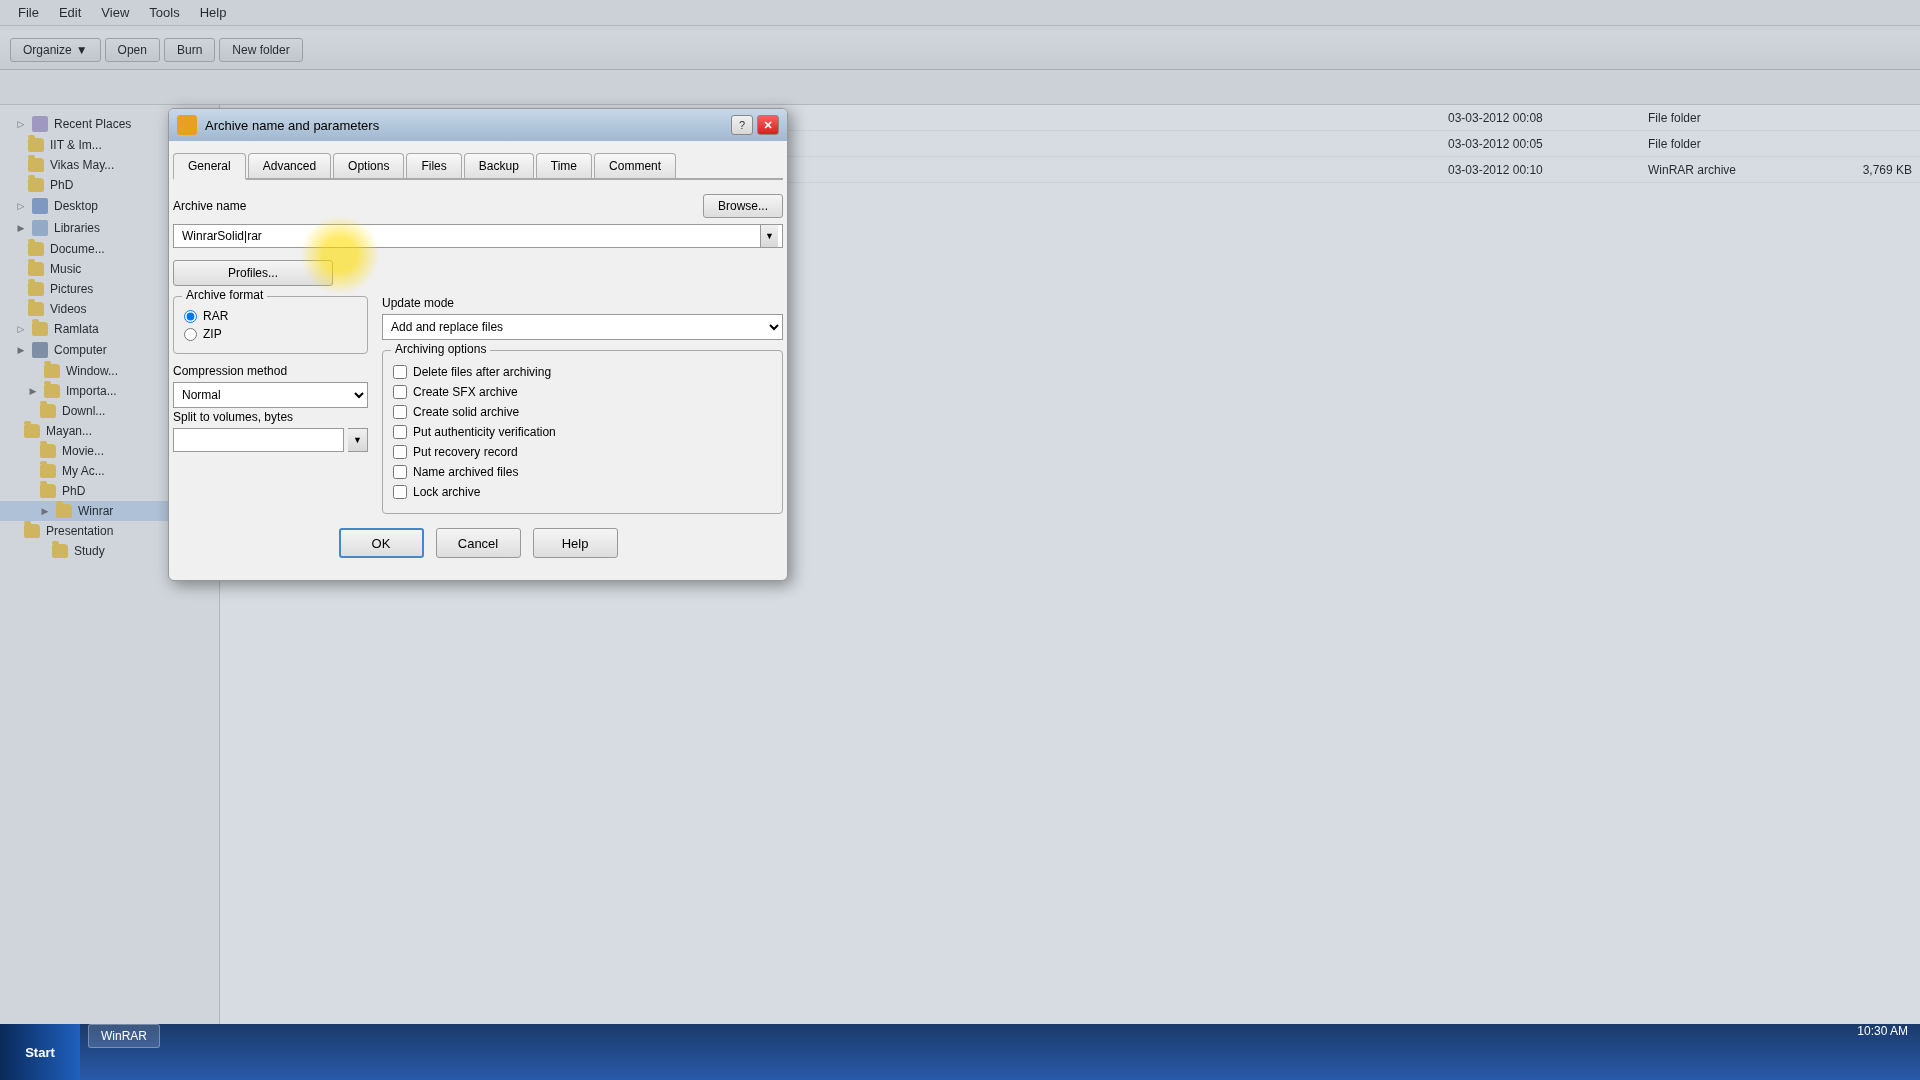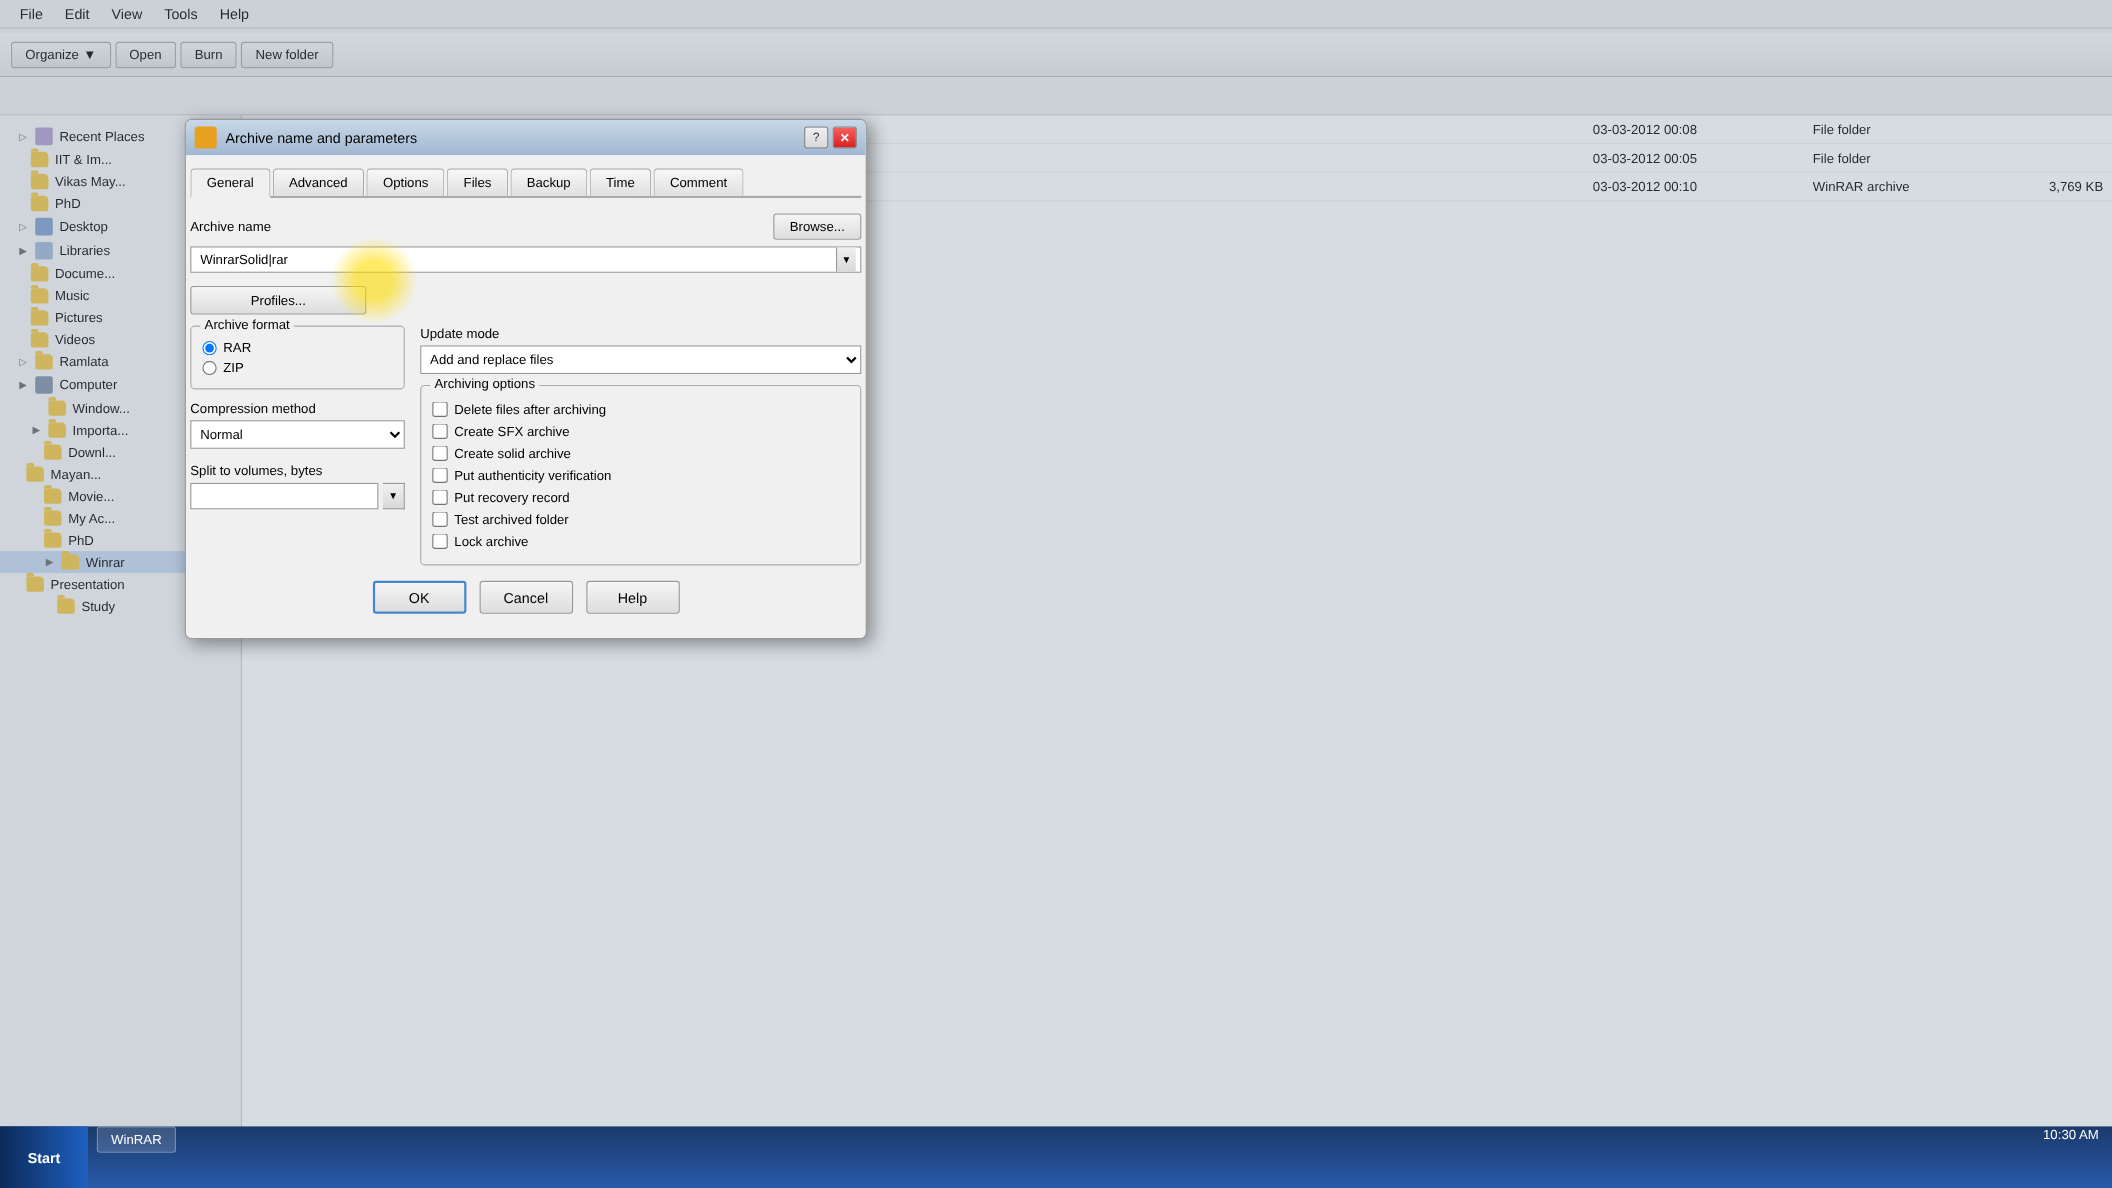--- a/index.html
+++ b/index.html
@@ -735,21 +735,21 @@
               <input type="radio" name="format" id="rar" checked="" style="">
               <label for="rar" class="radio-label">RAR</label>
             </div>
             <div class="radio-row">
               <input type="radio" name="format" id="zip" style="">
               <label for="zip" class="radio-label">ZIP</label>
             </div>
           </div>
         </div>
 
-        <div style="margin-bottom:13px;">
+        <div style="margin-bottom:2px;">
           <div style="font-size:12px; margin-bottom:4px;">Compression method</div>
           <div style="display:flex; align-items:center; border:1px solid #999; background:white; height:26px;">
             <select style="flex:1; border:none; outline:none; font-size:12px; padding:0 4px; background:transparent;">
               <option>Normal</option>
             </select>
           </div>
         </div>
 
         <div>
           <div style="font-size:12px; margin-bottom:4px;">Split to volumes, bytes</div>
@@ -789,21 +789,21 @@
             <div class="checkbox-row">
               <input type="checkbox" id="opt3" style="">
               <label for="opt3" class="checkbox-label">Put authenticity verification</label>
             </div>
             <div class="checkbox-row">
               <input type="checkbox" id="opt4" style="">
               <label for="opt4" class="checkbox-label">Put recovery record</label>
             </div>
             <div class="checkbox-row">
               <input type="checkbox" id="opt5" style="">
-              <label for="opt5" class="checkbox-label">Test archived folder</label>
+              <label for="opt5" class="checkbox-label">Name archived files</label>
             </div>
             <div class="checkbox-row">
               <input type="checkbox" id="opt6" style="">
               <label for="opt6" class="checkbox-label">Lock archive</label>
             </div>
           </div>
         </div>
       </div>
     </div>
 

